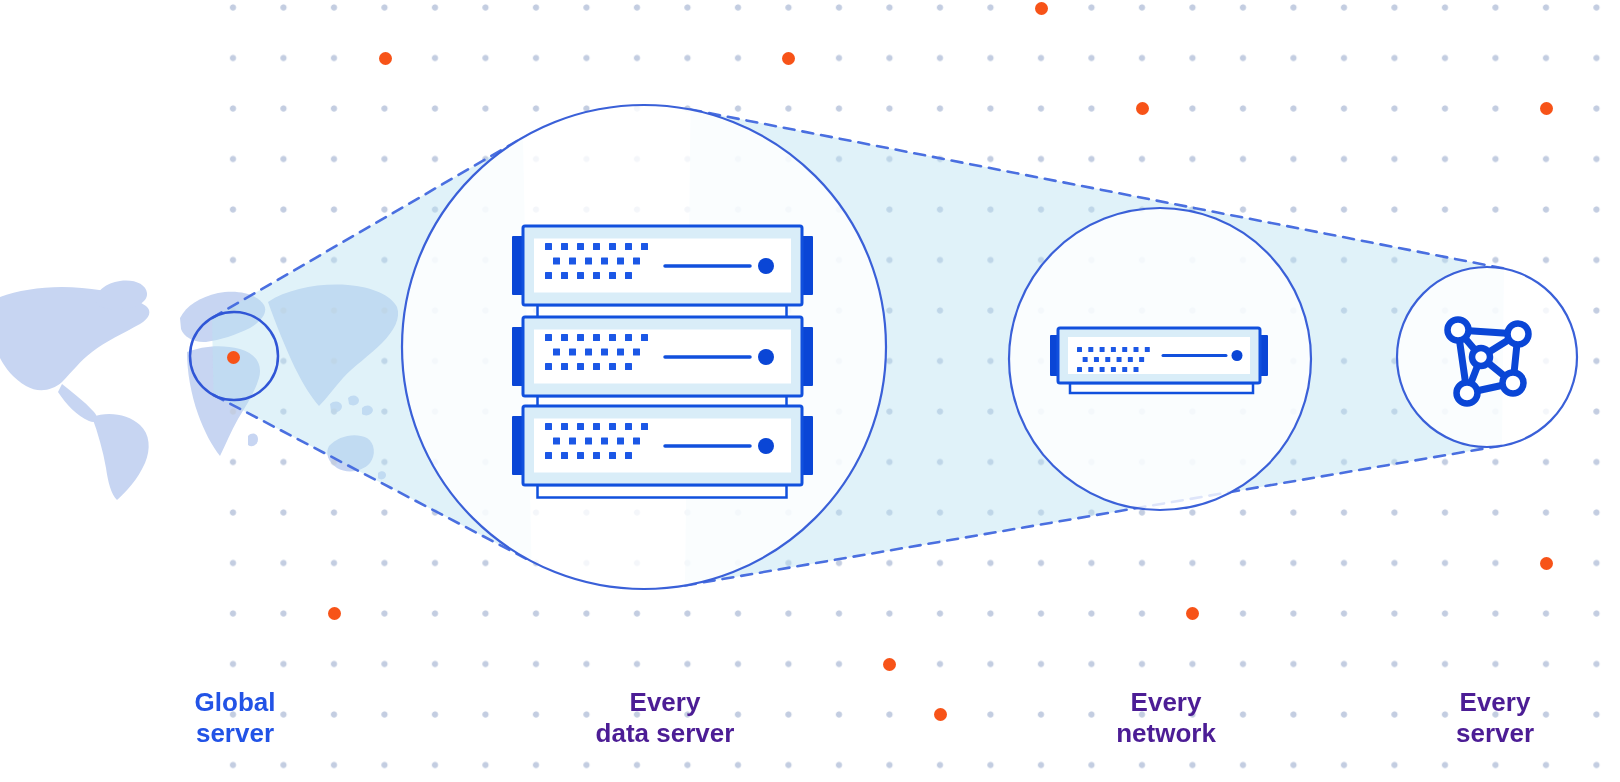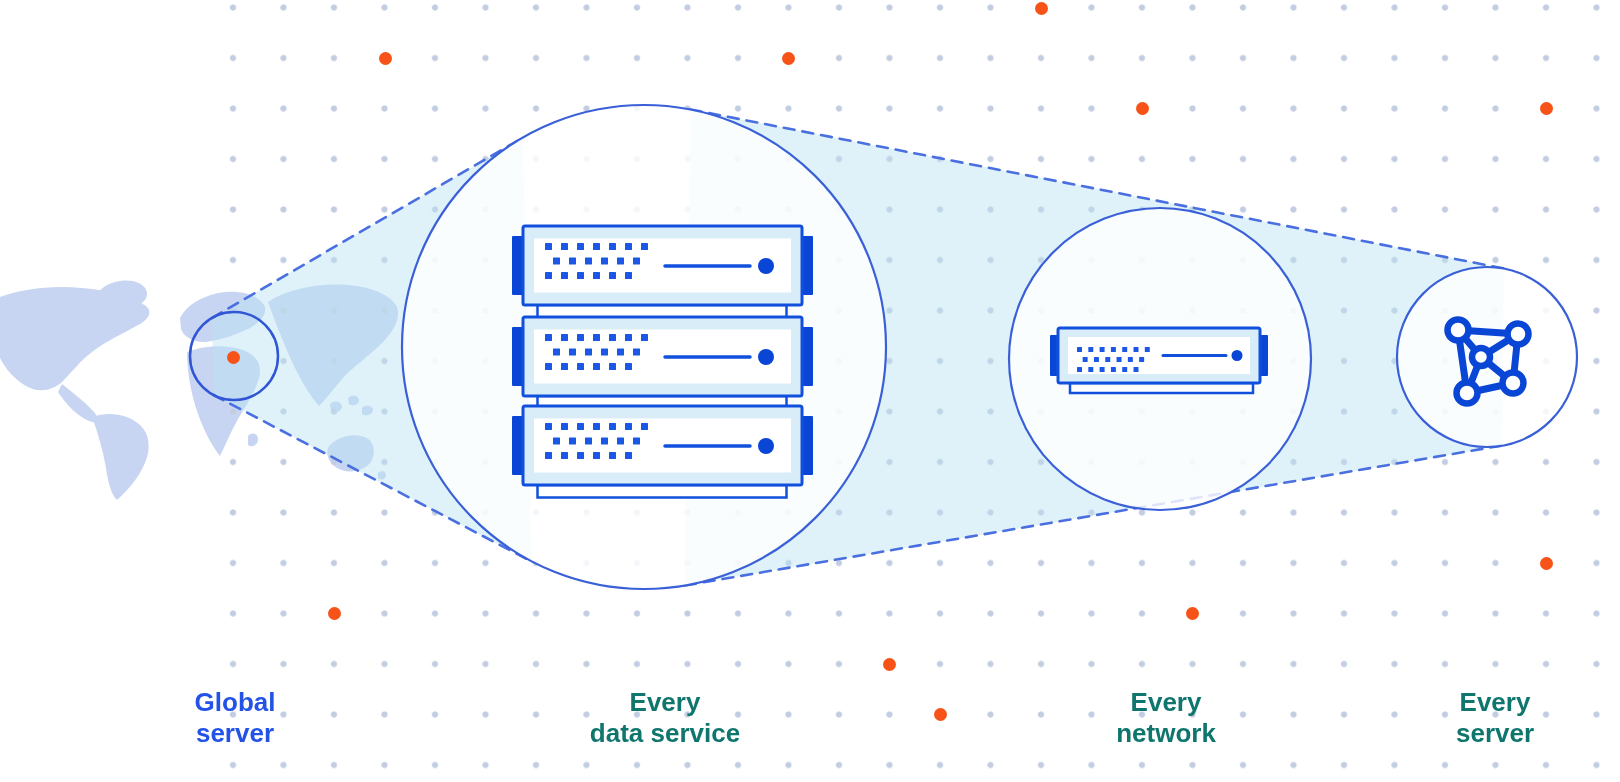--- a/index.html
+++ b/index.html
@@ -12,21 +12,21 @@
   #dot-grid{
     left:210px;top:0;width:1410px;height:782px;z-index:2;
     background-image:radial-gradient(circle at 23px 7.5px,#c3cde1 2.7px,rgba(195,205,225,0) 3.5px);
     background-size:50.5px 50.5px;
   }
   #diagram-layer{left:0;top:0;z-index:3;}
   #orange-dots{left:0;top:0;width:100%;height:100%;z-index:4;pointer-events:none;}
   .odot{position:absolute;width:13px;height:13px;border-radius:50%;background:#f75318;}
   .label{
     position:absolute;z-index:5;transform:translateX(-50%);
-    text-align:center;font-weight:700;font-size:26px;line-height:31px;color:#0f766e;
+    text-align:center;font-weight:700;font-size:26px;line-height:31px;color:#4c1d95;
     white-space:nowrap;
   }
   .label span{display:block;}
   .label.blue{color:#2253e6;}
 </style>
 </head>
 <body>
 
 <div id="stage">
 
@@ -223,21 +223,21 @@
       <div class="odot" style="left: 882.5px; top: 657.5px; background: rgb(247, 83, 24);"></div>
       <div class="odot" style="left: 933.5px; top: 707.5px; background: rgb(247, 83, 24);"></div>
     </div>
 
   <div class="label blue" style="left:235px;top:687px;">
     <span>Global</span>
     <span>server</span>
   </div>
   <div class="label" style="left:665px;top:687px;">
     <span>Every</span>
-    <span>data service</span>
+    <span>data server</span>
   </div>
   <div class="label" style="left:1166px;top:687px;">
     <span>Every</span>
     <span>network</span>
   </div>
   <div class="label" style="left:1495px;top:687px;">
     <span>Every</span>
     <span>server</span>
   </div>
 

